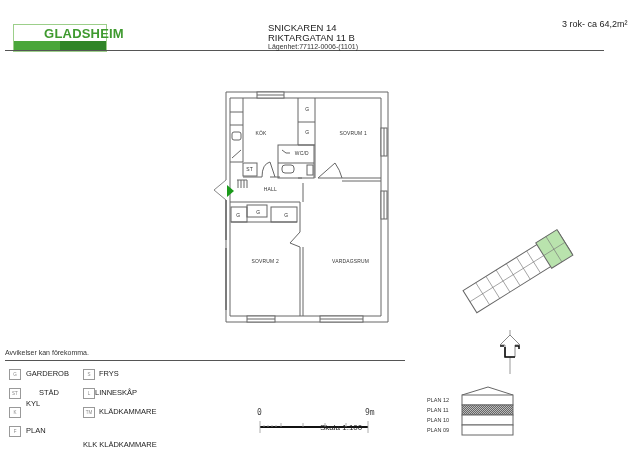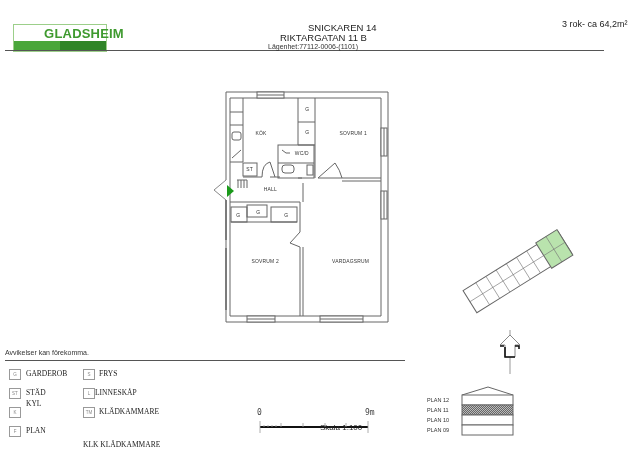--- a/index.html
+++ b/index.html
@@ -6,30 +6,30 @@
   body { width:640px; height:452px; position:relative; overflow:hidden;
          font-family:"Liberation Sans", sans-serif; color:#222; }
   .abs { position:absolute; }
   .logo { left:13px; top:24px; width:92px; height:26px; border:1px solid #9ccf8a; background:#fff; }
   .logo-text { position:absolute; left:0; top:1px; width:92px; text-align:center; font-weight:bold;
                font-size:13px; color:#3f9a2f; letter-spacing:0.2px;margin-left:24px; }
   .logo-bar1 { position:absolute; left:0; top:16px; width:46px; height:10px; background:#4aa63a; }
   .logo-bar2 { position:absolute; left:46px; top:16px; width:46px; height:10px; background:#2f8527; }
   .hdr-line { left:5px; top:50px; width:300px; height:1px; background:#555; }
   .hdr-line2 { left:268px; top:50px; width:336px; height:1px; background:#555; }
-  .addr1 { left:268px; top:22px; font-size:9.5px; color:#222;margin-left:40px; }
-  .addr2 { left:268px; top:32px; font-size:9.5px; color:#222;margin-left:12px; }
+  .addr1 { left:268px; top:22px; font-size:9.5px; color:#222; }
+  .addr2 { left:268px; top:32px; font-size:9.5px; color:#222; }
   .addr3 { left:268px; top:43px; font-size:7px; color:#333; }
   .size { left:562px; top:19px; font-size:9px; color:#222; }
 
   .room-label { position:absolute; font-size:5.5px; color:#333; letter-spacing:0.2px; transform:scaleX(0.9); }
   .disclaimer { left:5px; top:349px; font-size:7px; color:#333; }
   .disc-line { left:5px; top:360px; width:400px; height:1px; background:#555; }
   .leg-box { position:absolute; width:10px; height:9px; border:1px solid #999; font-size:4.5px; color:#888; text-align:center; line-height:9px; }
-  .leg-label { position:absolute; font-size:7.5px; color:#222;font-family:Liberation Serif, serif; }
+  .leg-label { position:absolute; font-size:7.5px; color:#222; }
 
   .plan-label { position:absolute; font-size:5.5px; color:#333; }
   .scale-label { left:320px; top:423px; font-size:8px; color:#222; }
   .scale-num { position:absolute; font-size:8px; color:#444; font-family:"DejaVu Sans Mono", monospace; }
 </style>
 </head>
 <body>
 
 <div class="abs logo">
   <div class="logo-text">GLADSHEIM</div>
@@ -161,21 +161,21 @@
 <div class="abs disclaimer">Avvikelser kan förekomma.</div>
 <div class="abs disc-line"></div>
 
 <div>
   <div class="leg-box" style="left:9px;top:369px">G</div>
   <div class="leg-label" style="left:26px;top:369px">GARDEROB</div>
   <div class="leg-box" style="left:83px;top:369px">S</div>
   <div class="leg-label" style="left:99px;top:369px">FRYS</div>
 
   <div class="leg-box" style="left:9px;top:388px">ST</div>
-  <div class="leg-label" style="left:26px;top:388px">STÄD</div>
+  <div class="leg-label" style="left:39px;top:388px">STÄD</div>
   <div class="leg-box" style="left:83px;top:388px">L</div>
   <div class="leg-label" style="left:95px;top:388px">LINNESKÅP</div>
 
   <div class="leg-box" style="left:9px;top:407px">K</div>
   <div class="leg-label" style="left:26px;top:399px">KYL</div>
   <div class="leg-box" style="left:83px;top:407px">TM</div>
   <div class="leg-label" style="left:99px;top:407px">KLÄDKAMMARE</div>
 
   <div class="leg-box" style="left:9px;top:426px">F</div>
   <div class="leg-label" style="left:26px;top:426px">PLAN</div>

